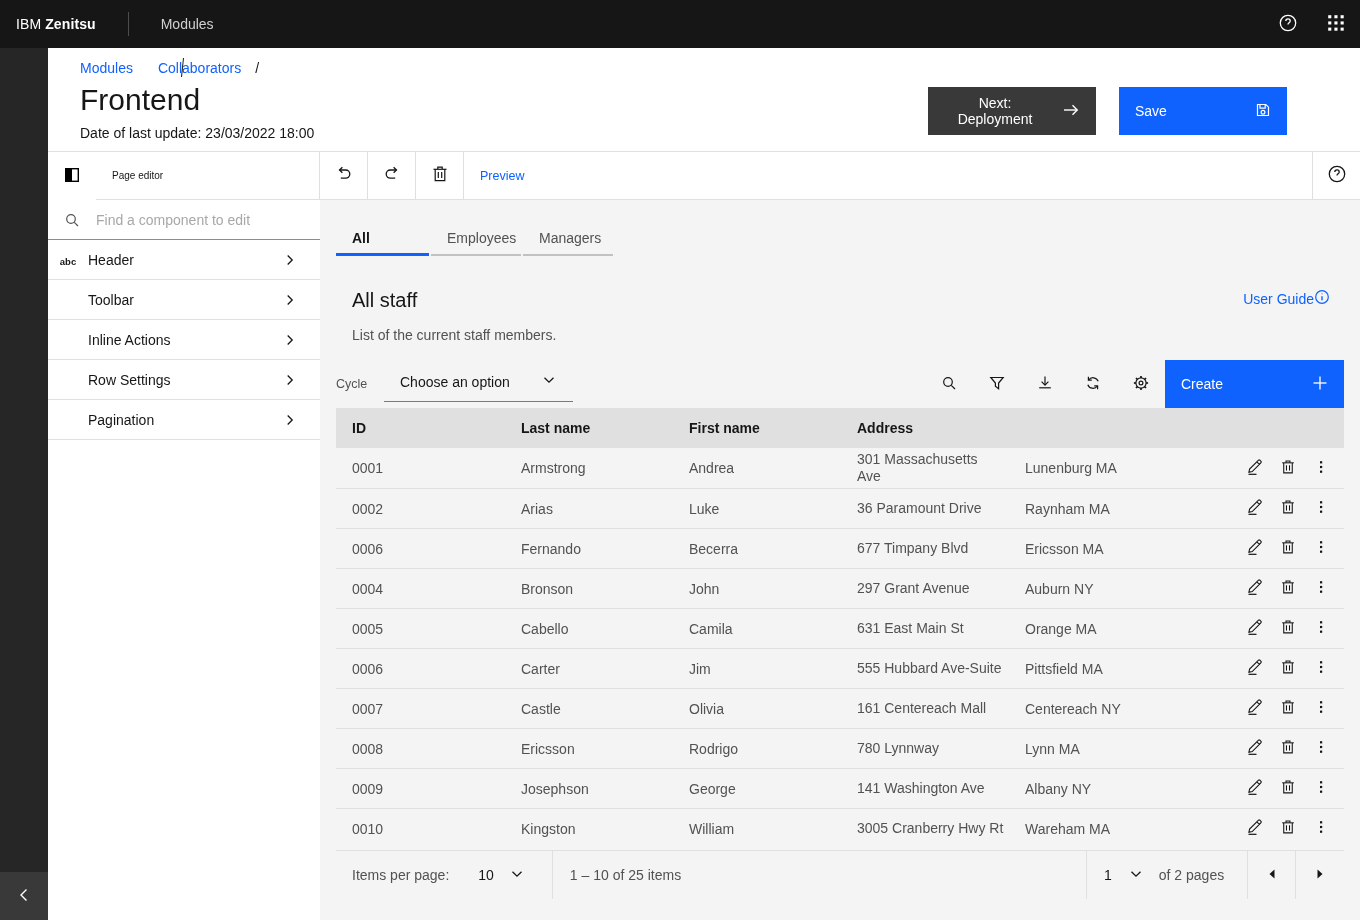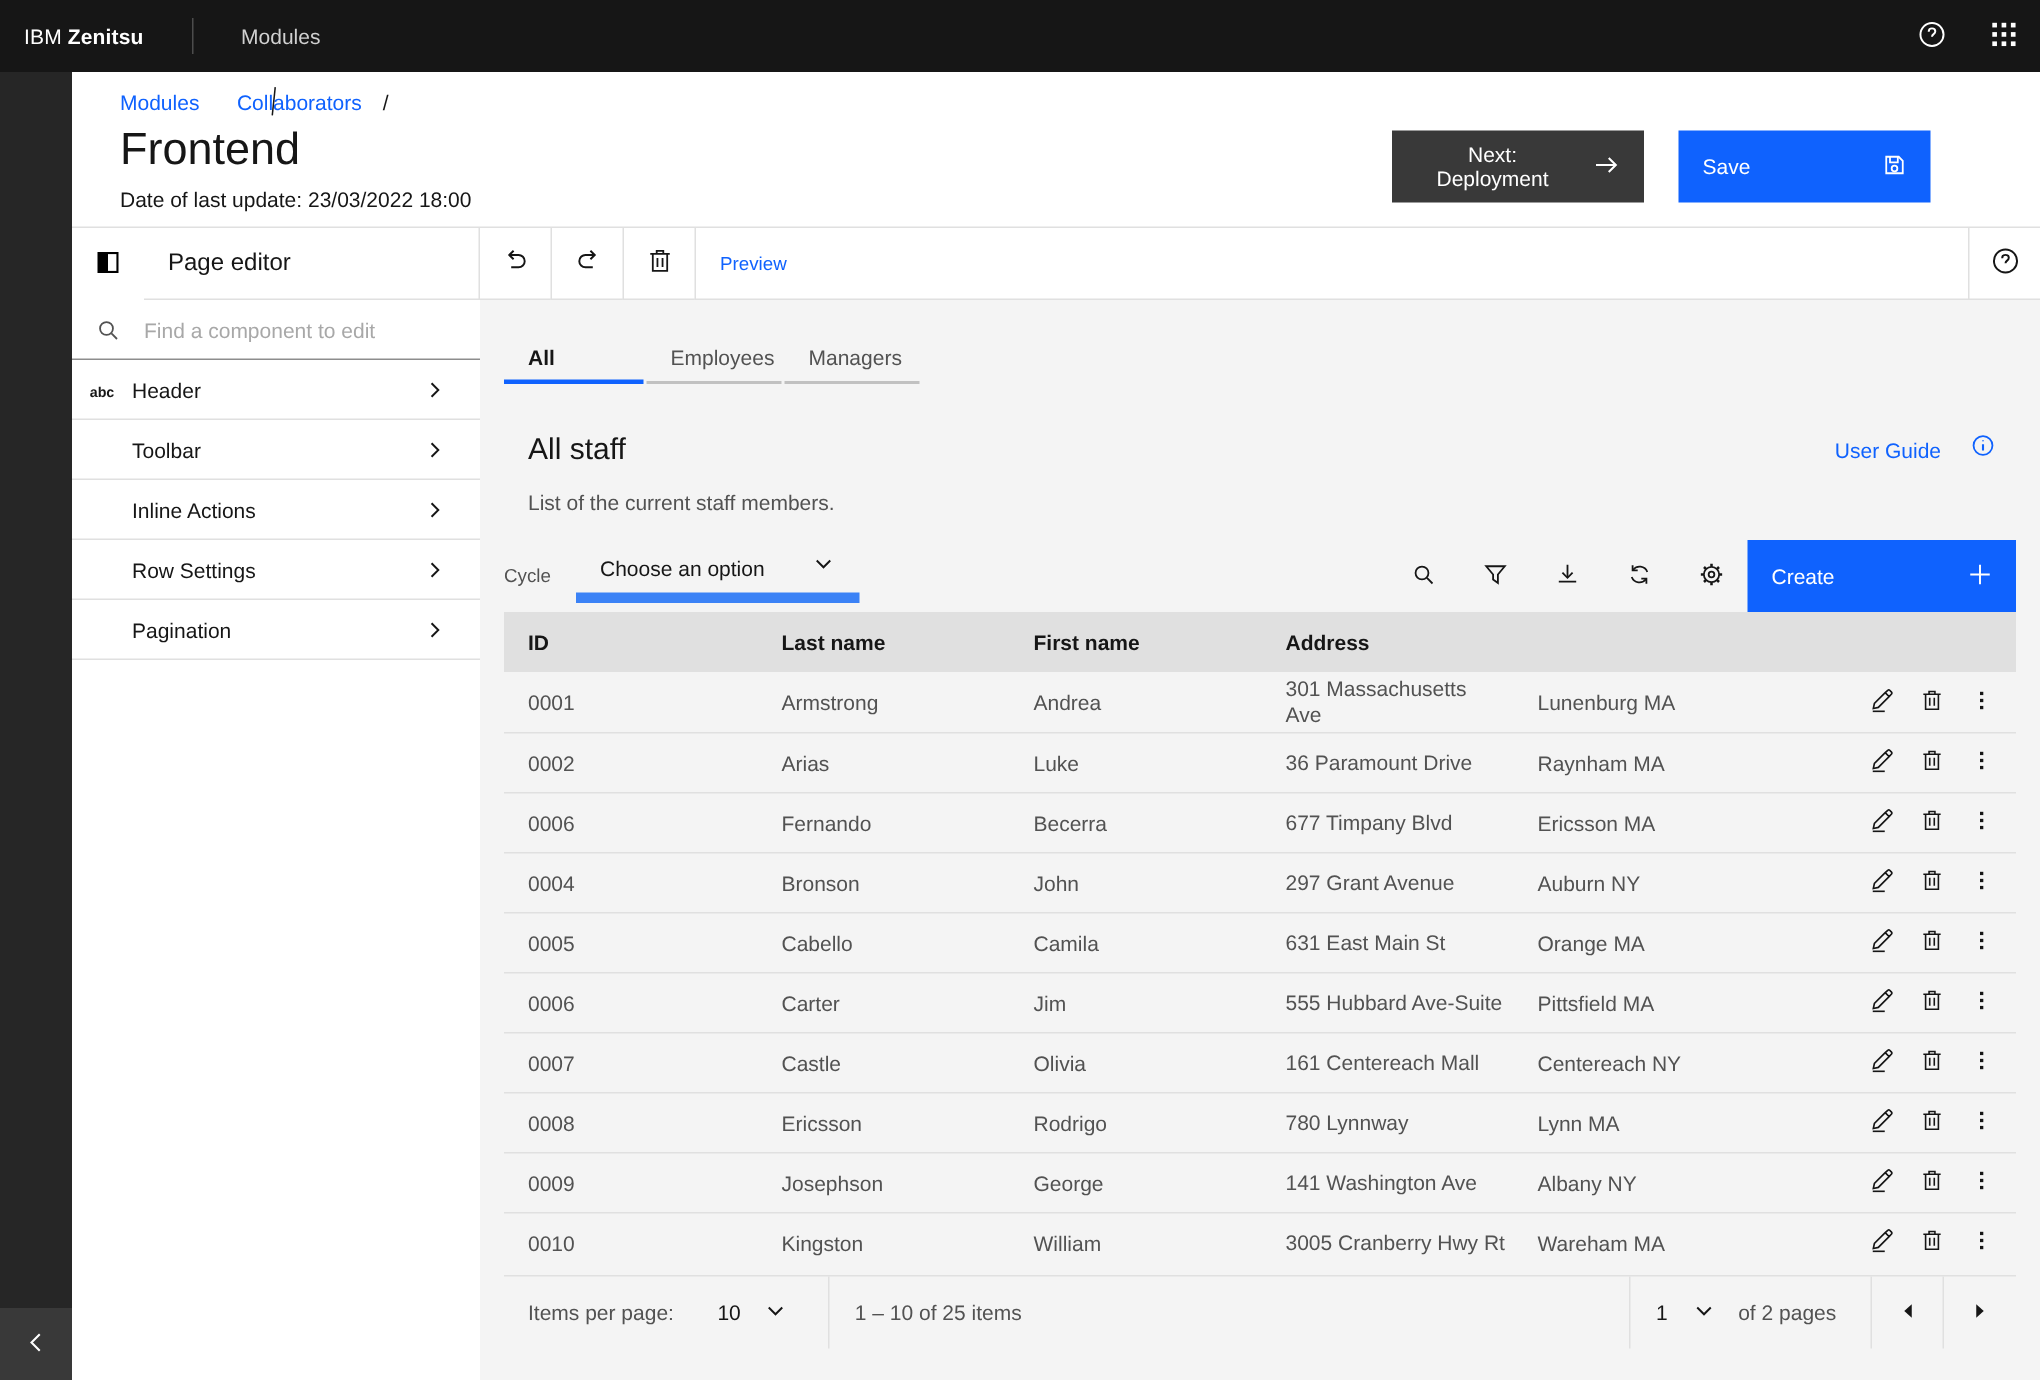--- a/index.html
+++ b/index.html
@@ -35,21 +35,21 @@
   .page-title { position:absolute; left:32px; top:32px; font-size:30px; line-height:40px; font-weight:400; color:#161616; }
   .last-update { position:absolute; left:32px; top:77px; font-size:14px; color:#161616; }
   .hdr-btn { position:absolute; top:39px; width:168px; height:48px; display:flex; align-items:center; justify-content:space-between; padding:0 16px; font-size:14px; color:#ffffff;gap:16px; }
   .btn-next { left:880px; background:#393939; }
   .btn-save { left:1071px; background:#0f62fe; }
 
   
   .editor-toolbar { position:absolute; left:48px; top:152px; width:1312px; height:48px; background:#ffffff; display:flex; }
   .tb-seg { height:48px; border-bottom:1px solid #e0e0e0; display:flex; align-items:center; }
   .tb-collapse { width:48px; border-bottom:none; justify-content:center; }
-  .tb-title { width:224px; padding-left:16px; border-right:1px solid #e0e0e0; font-size:16px; color:#161616; }
+  .tb-title { width:224px; padding-left:16px; border-right:1px solid #e0e0e0; font-size:10px; color:#161616; }
   .tb-icon-btn { width:47px; justify-content:center; color:#161616; }
   .tb-border { width:1px; background:#e0e0e0; height:48px; border-bottom:1px solid #e0e0e0; }
   .tb-preview { padding-left:16px; flex:1; }
   .tb-preview a { color:#0f62fe; font-size:12.5px; }
   .tb-right { width:48px; border-left:1px solid #e0e0e0; justify-content:center; color:#161616; }
 
   
   .sidebar { position:absolute; left:48px; top:200px; width:272px; height:720px; background:#ffffff; }
   .search-row { height:40px; border-bottom:1px solid #8d8d8d; display:flex; align-items:center; }
   .search-icon-cell { width:48px; display:flex; justify-content:center; color:#525252; }
@@ -65,26 +65,26 @@
 
   .tabs { position:absolute; left:16px; top:24px; height:32px; display:flex; }
   .tab { height:32px; padding-left:16px; margin-right:2px; font-size:14px; color:#525252; border-bottom:2px solid #c1c1c1; display:flex; align-items:flex-start; padding-top:6px; white-space:nowrap; overflow:visible; cursor:pointer; }
   .tab-w0 { width:93px; } .tab-w1 { width:90px; } .tab-w2 { width:90px; }
   .tab.selected { font-weight:700; color:#161616; border-bottom:3px solid #0f62fe; }
 
   .section-head { position:absolute; left:32px; top:88px; right:16px; }
   .section-title { font-size:20px; font-weight:400; line-height:24px; color:#161616; }
   .section-desc { margin-top:14px; font-size:14px; line-height:18px; color:#525252; }
   .user-guide { position:absolute; right:14px; top:1px; display:flex; align-items:center; }
-  .user-guide a { color:#0f62fe; font-size:14px; margin-right:20px; }
+  .user-guide a { color:#0f62fe; font-size:14px; margin-right:0; }
   .user-guide .info-icon { color:#0f62fe; }
 
   .controls { position:absolute; left:0; top:160px; width:1040px; height:48px; }
   .cycle-label { position:absolute; left:16px; top:17px; font-size:12.5px; color:#525252; }
-  .dropdown { position:absolute; left:64px; top:2px; width:189px; height:40px; border-bottom:7px solid #3b82f6; display:flex; align-items:center; justify-content:space-between; padding:0 16px; cursor:pointer; }
+  .dropdown { position:absolute; left:64px; top:2px; width:189px; height:40px; border-bottom:1px solid #3b82f6; display:flex; align-items:center; justify-content:space-between; padding:0 16px; cursor:pointer; }
   .dropdown-value { font-size:14px; color:#161616; }
   .dropdown .chev { color:#161616; }
   .toolbar-icons { position:absolute; right:195px; top:0; display:flex; }
   .ctl-icon-btn { width:48px; height:48px; display:flex; align-items:center; justify-content:center; color:#161616; }
   .create-btn { position:absolute; right:16px; top:0; width:179px; height:48px; background:#0f62fe; color:#ffffff; display:flex; align-items:center; justify-content:space-between; padding:0 15px 0 16px; font-size:14px; }
 
   .table { position:absolute; left:16px; top:208px; width:1008px; }
   .thead { display:flex; height:40px; background:#e0e0e0; }
   .thead .th { font-size:14px; font-weight:700; color:#161616; display:flex; align-items:center; padding-left:16px; }
   .trow { display:flex; height:40px; background:#f4f4f4; }

